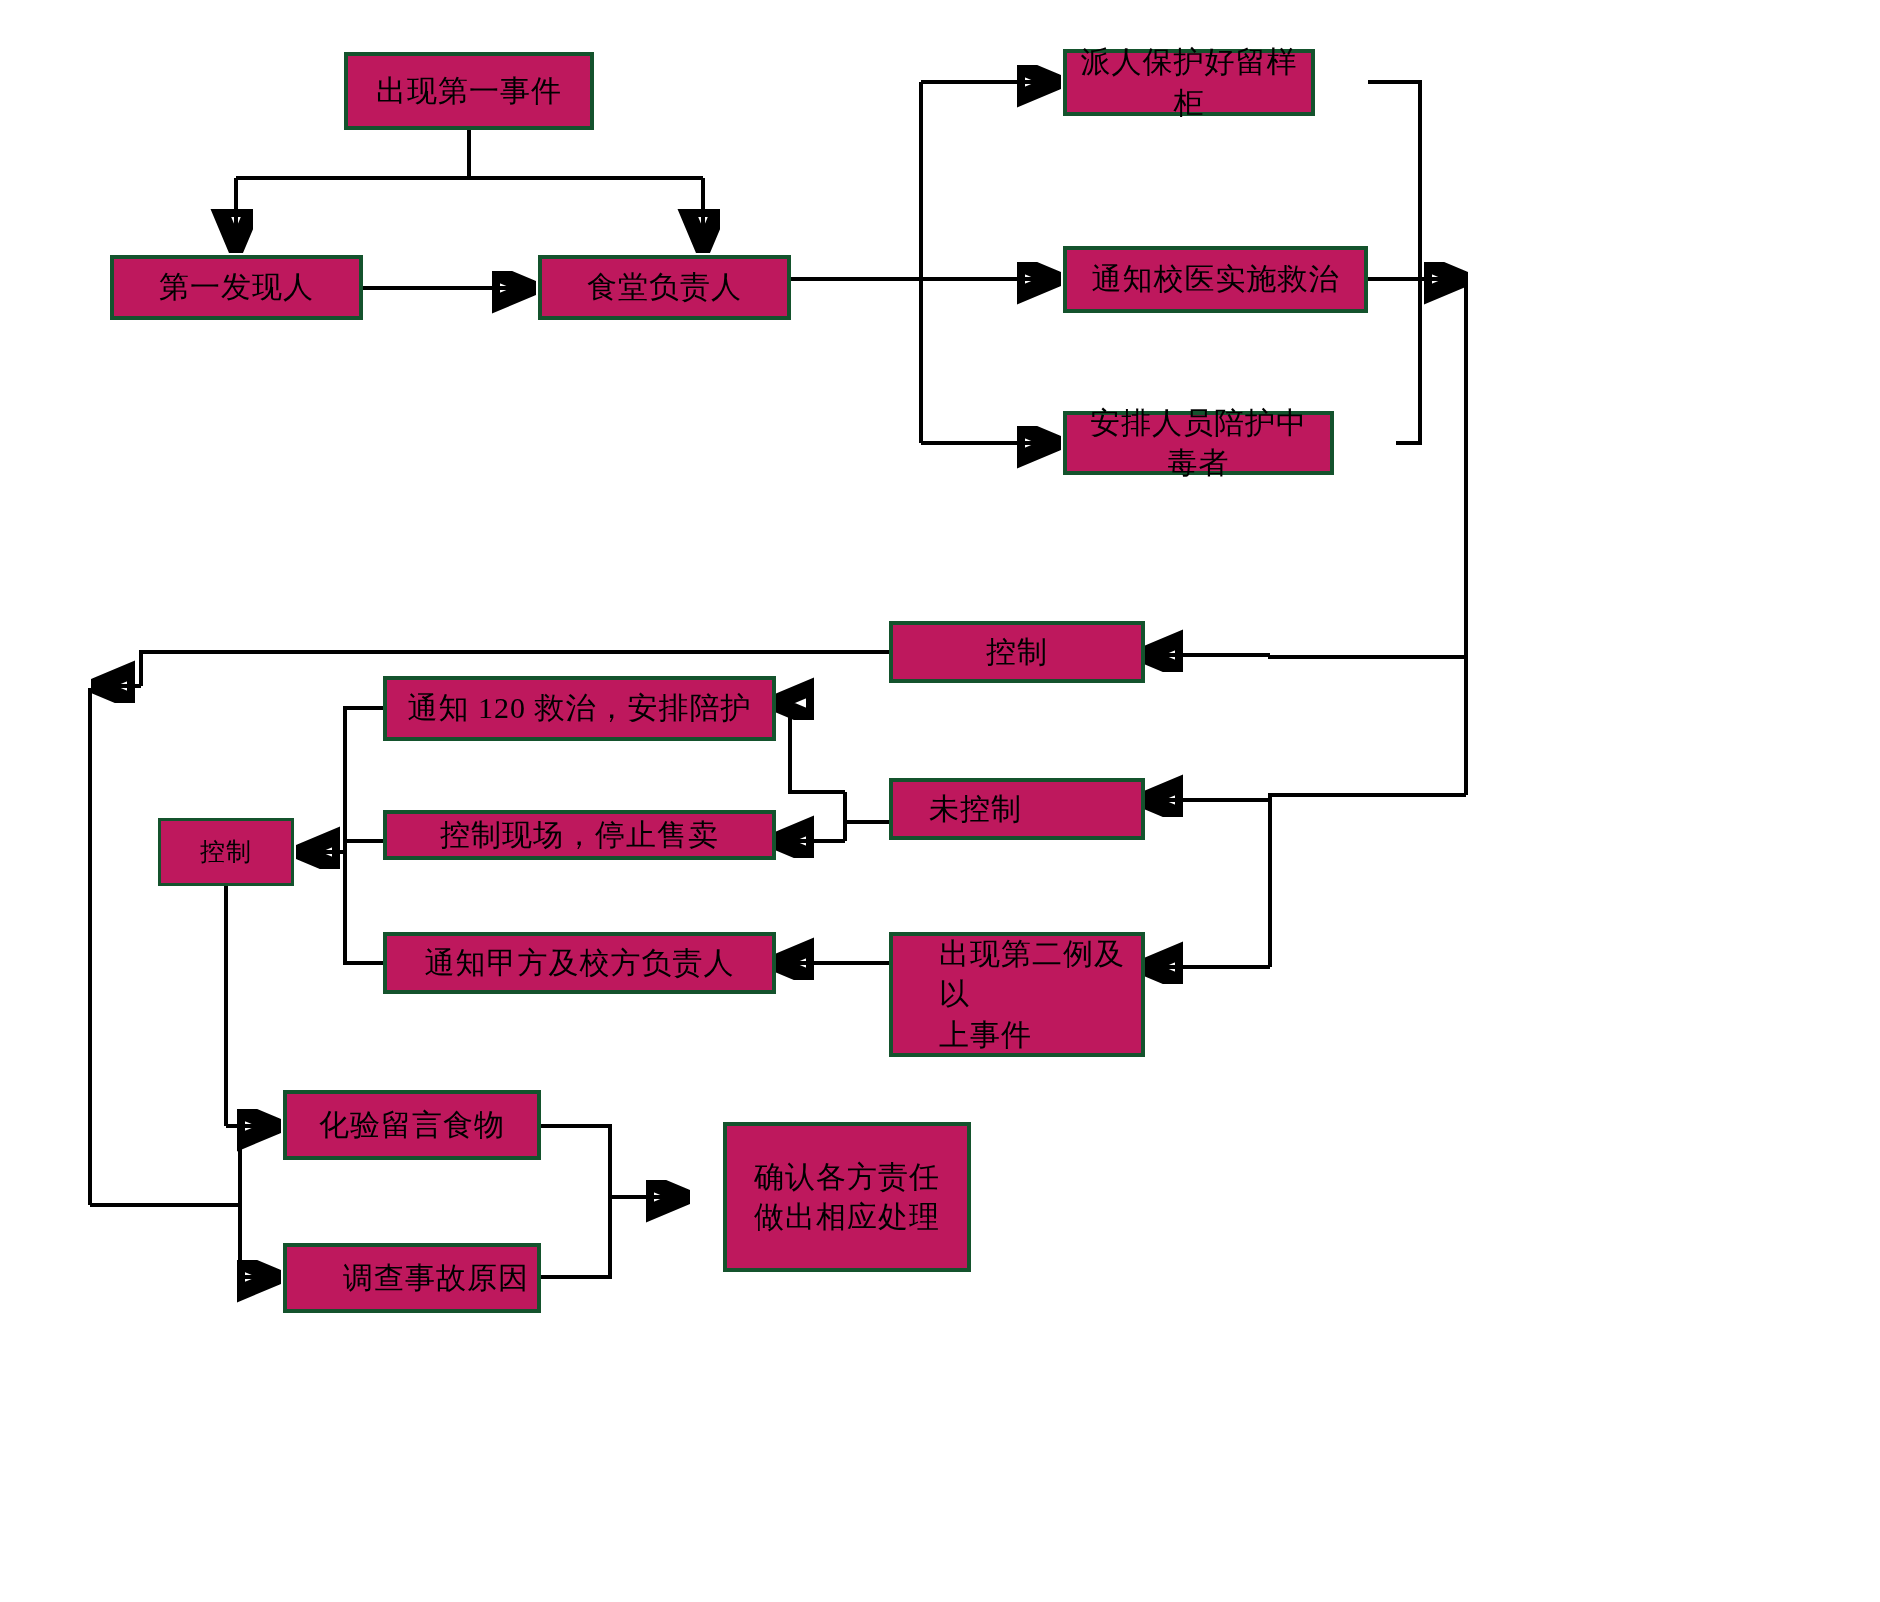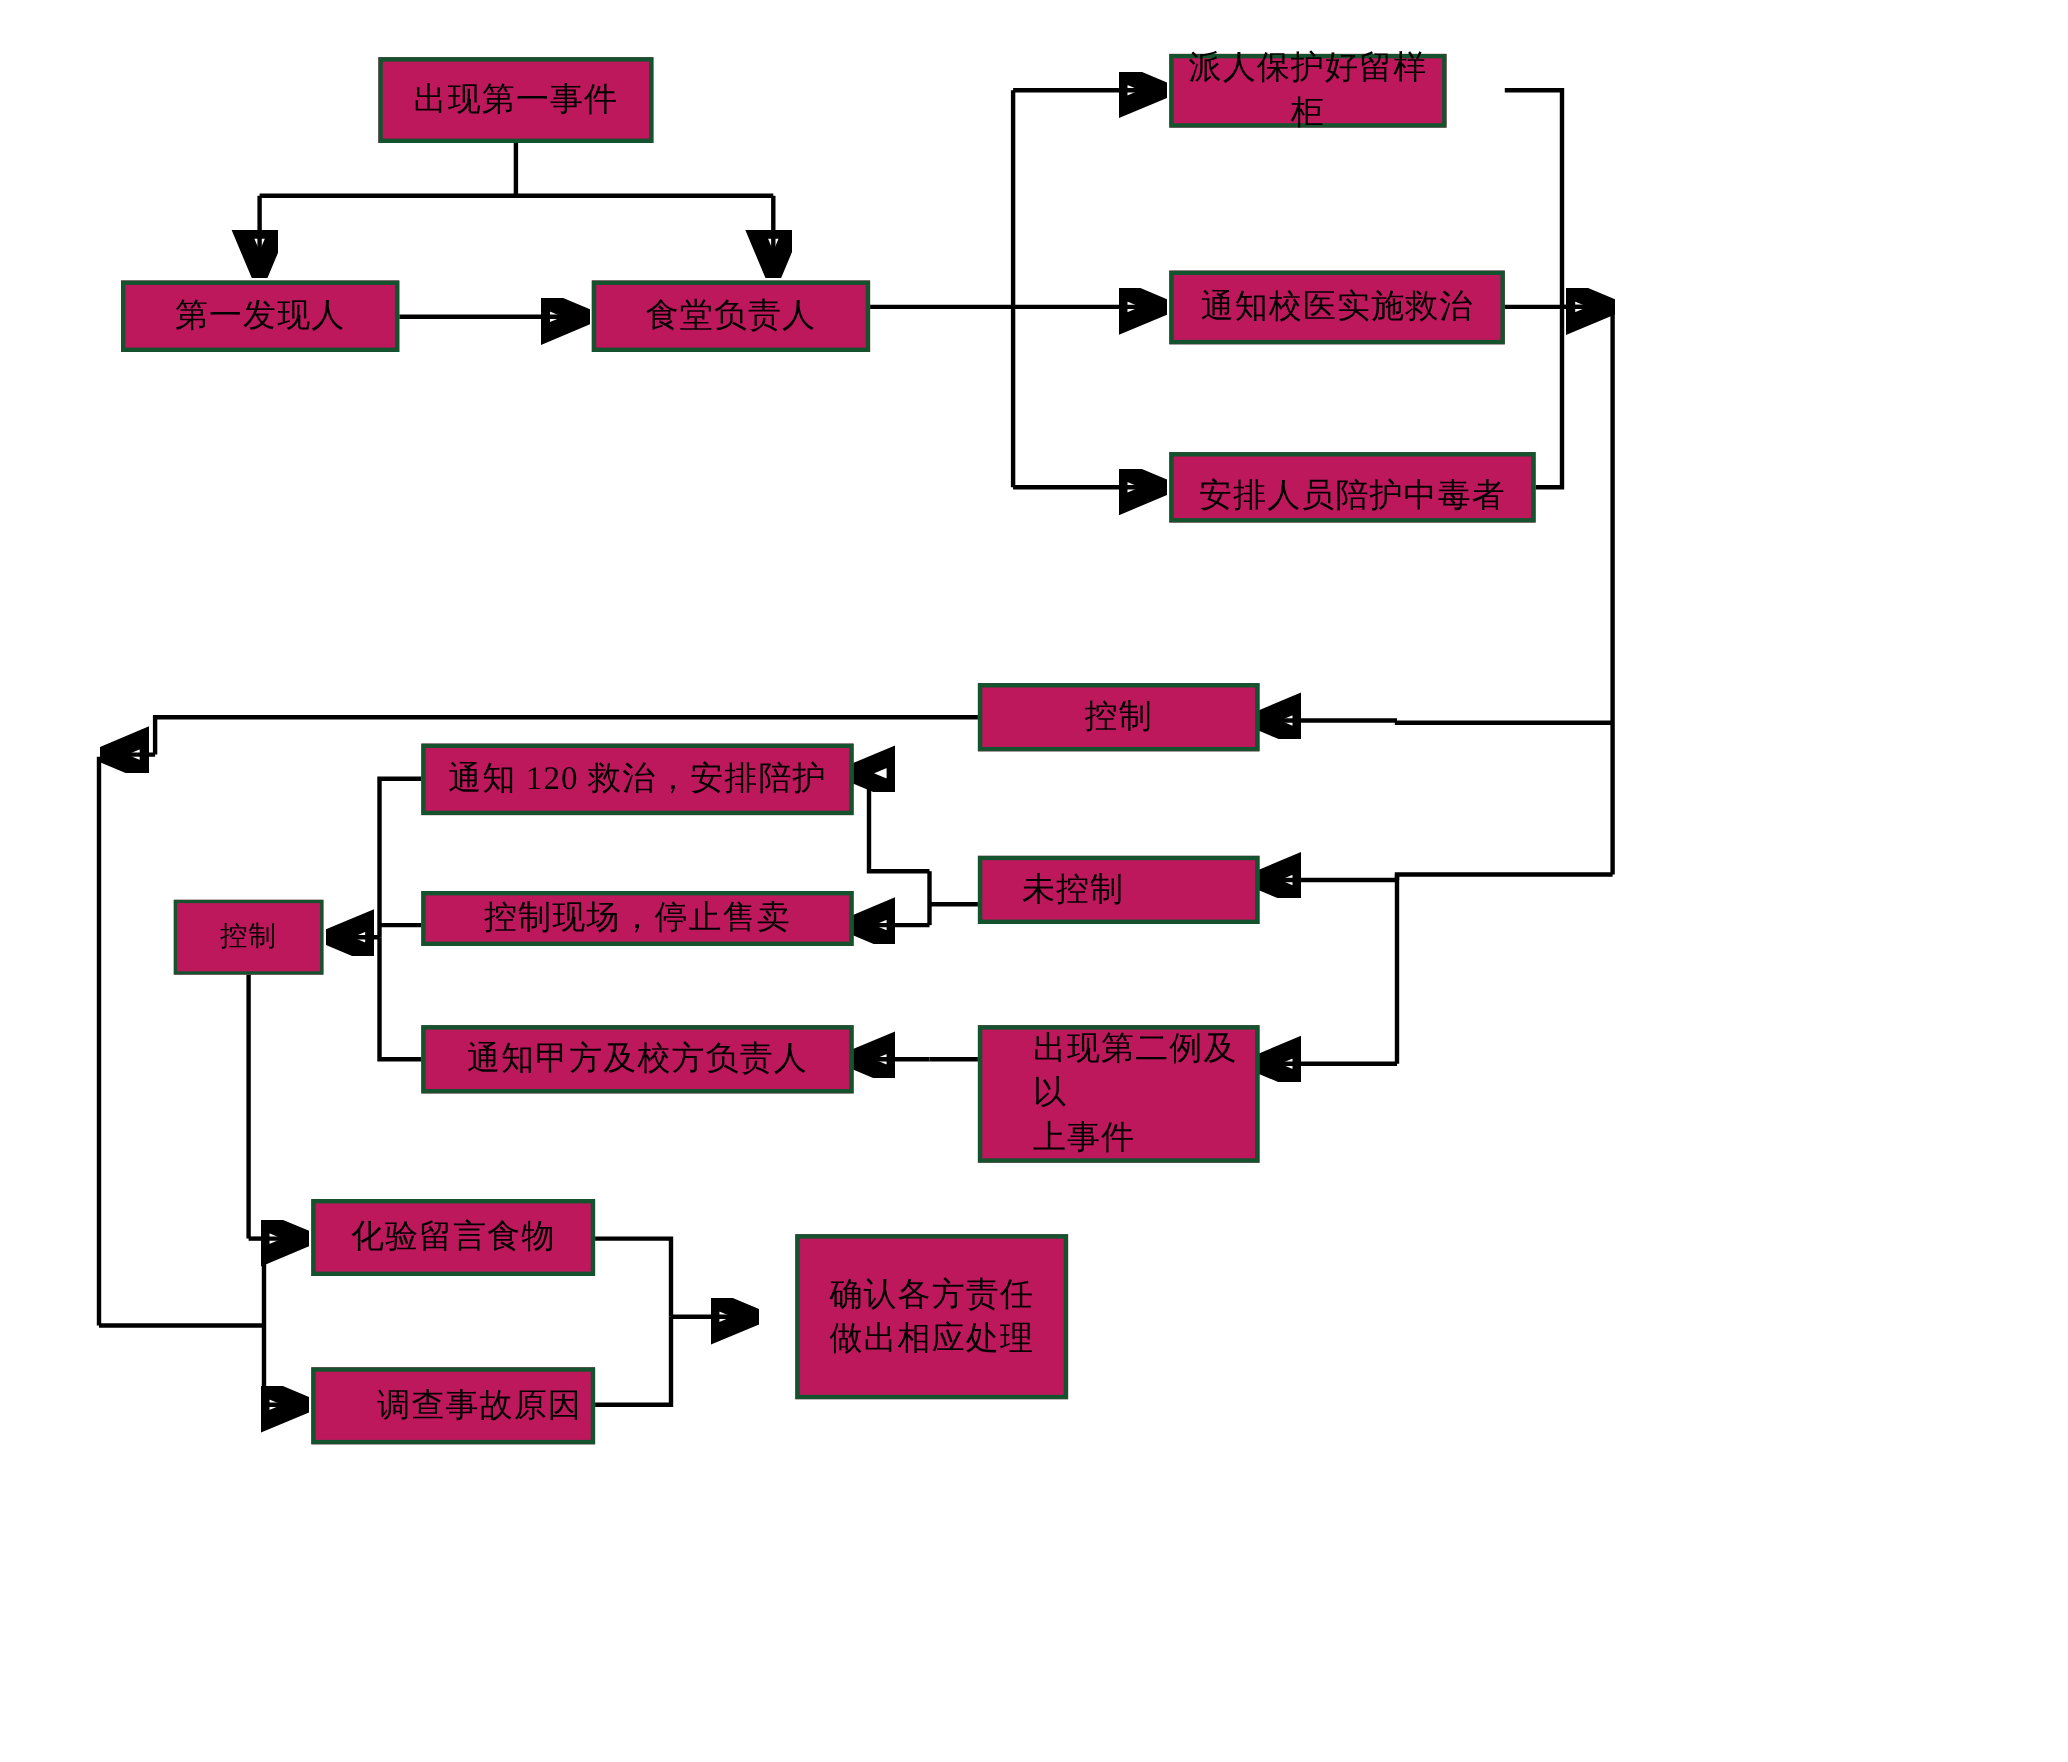--- a/index.html
+++ b/index.html
@@ -135,21 +135,21 @@
   </div>
 
   <div class="node" style="left:1063px; top:49px; width:252px; height:67px;">
     <span class="label">派人保护好留样柜</span>
   </div>
 
   <div class="node" style="left:1063px; top:246px; width:305px; height:67px;">
     <span class="label">通知校医实施救治</span>
   </div>
 
-  <div class="node" style="left:1063px; top:411px; width:333px; height:64px;align-items:flex-end;">
+  <div class="node" style="left:1063px; top:411px; width:271px; height:64px;">
     <span class="label">安排人员陪护中毒者</span>
   </div>
 
   <div class="node" style="left:889px; top:621px; width:256px; height:62px;">
     <span class="label">控制</span>
   </div>
 
   <div class="node" style="left:889px; top:778px; width:256px; height:62px; justify-content:flex-start; padding-left:28px;">
     <span class="label">未控制</span>
   </div>

